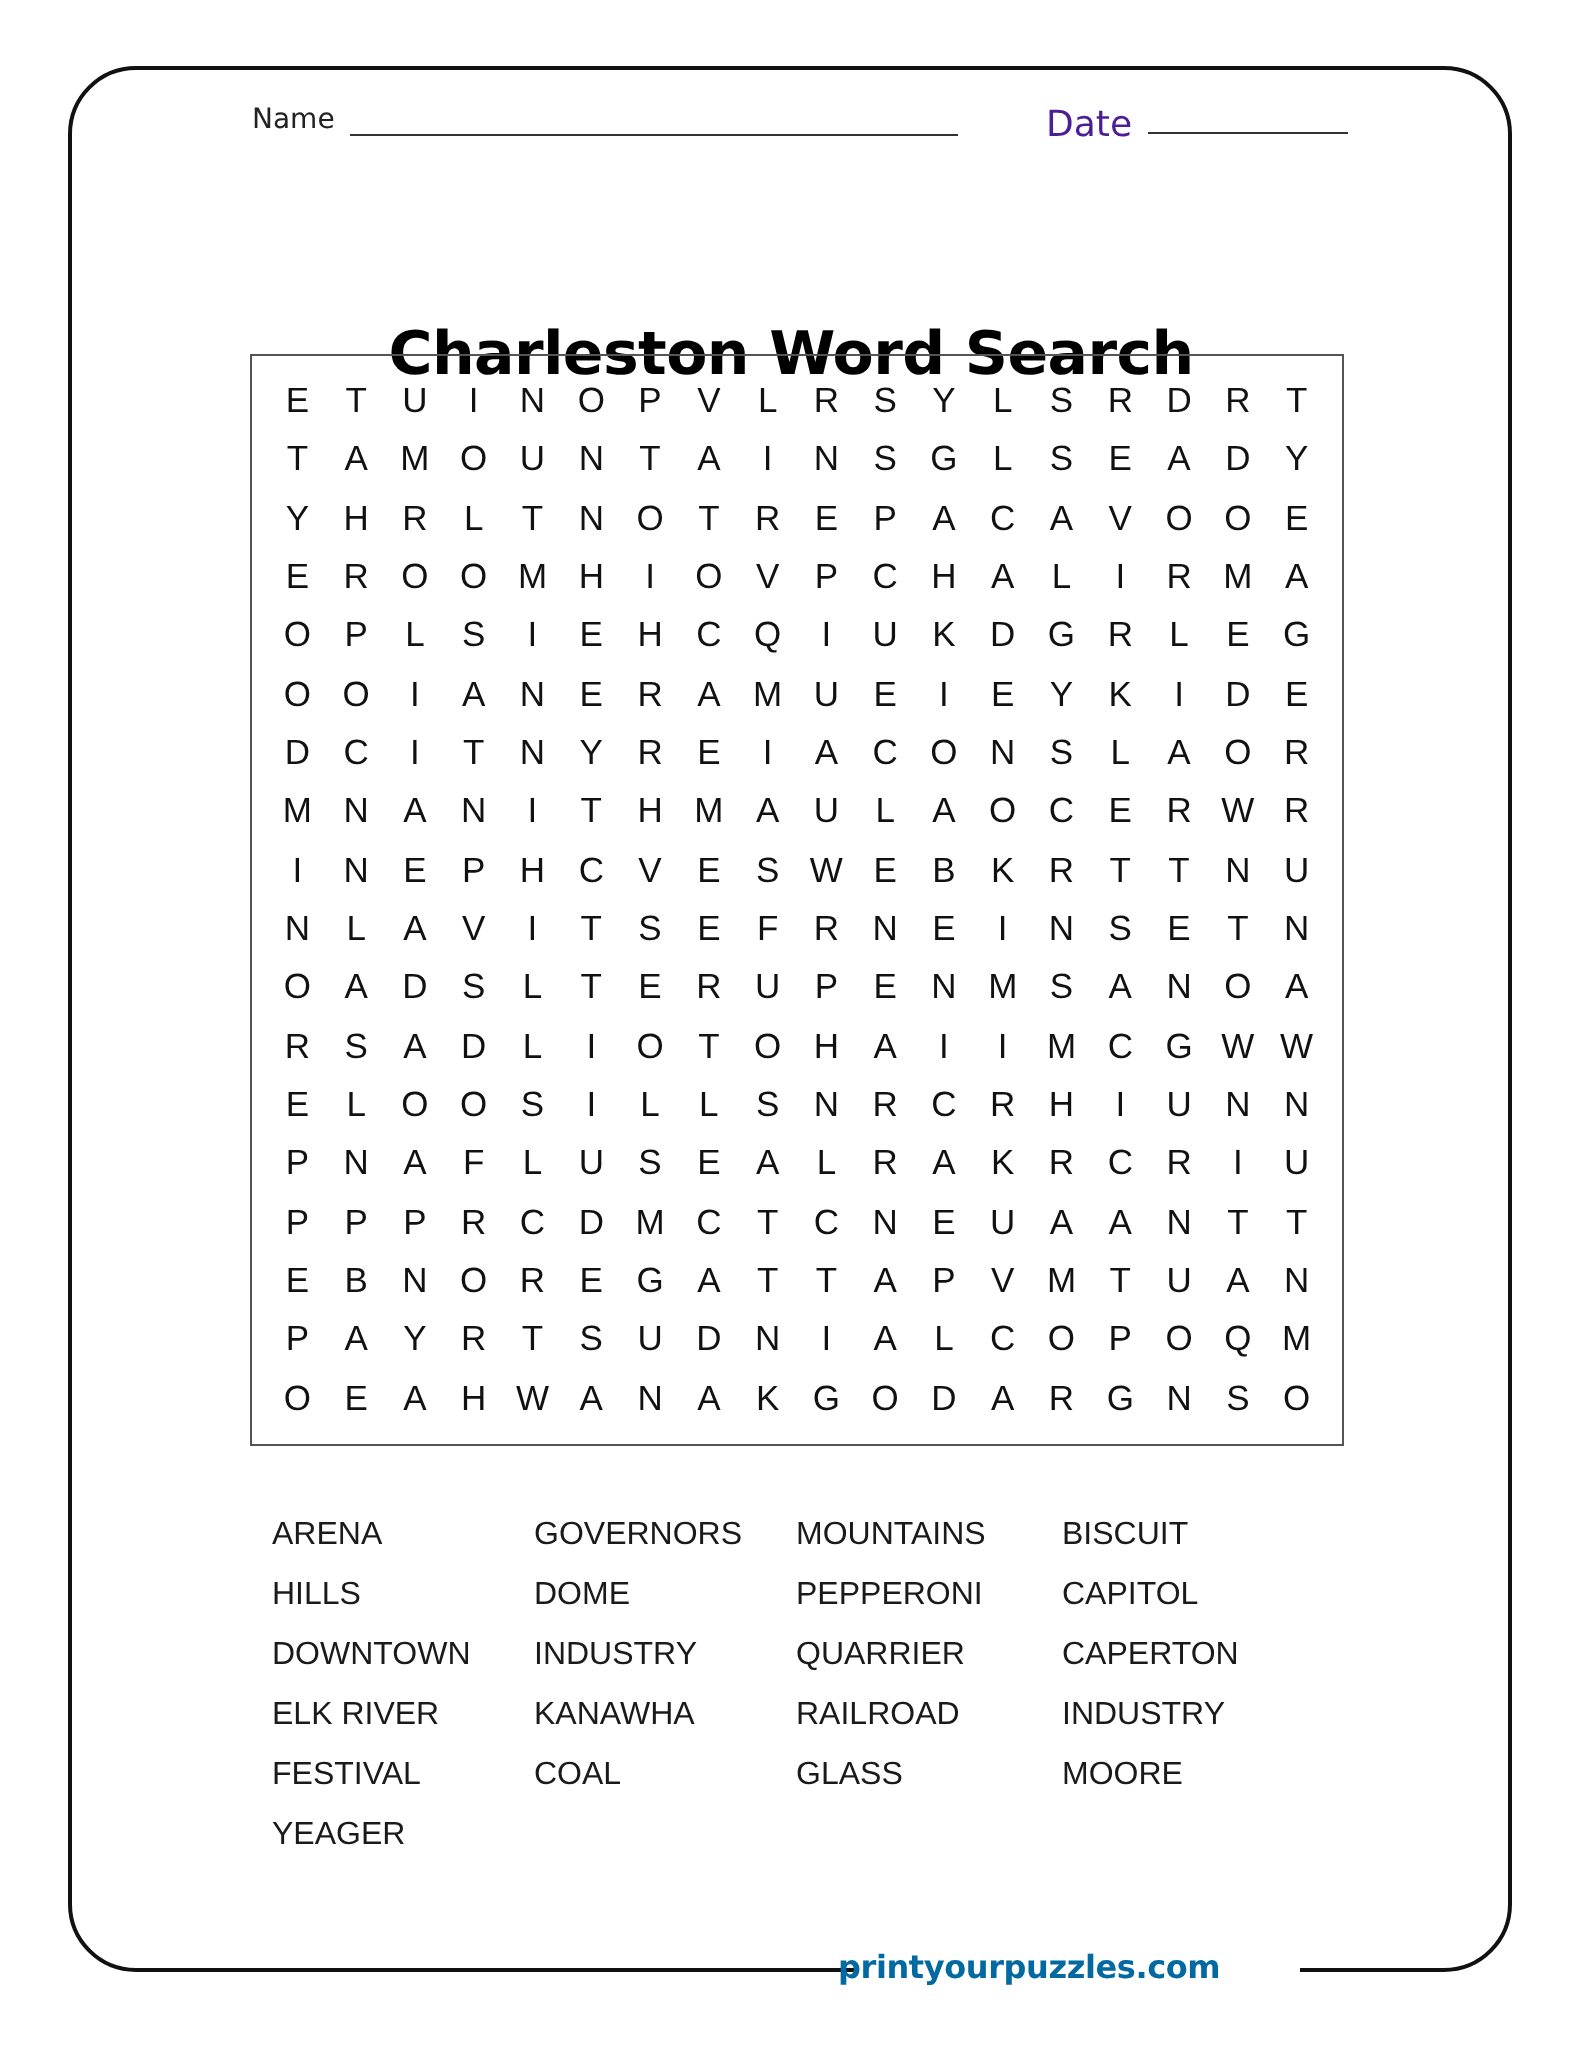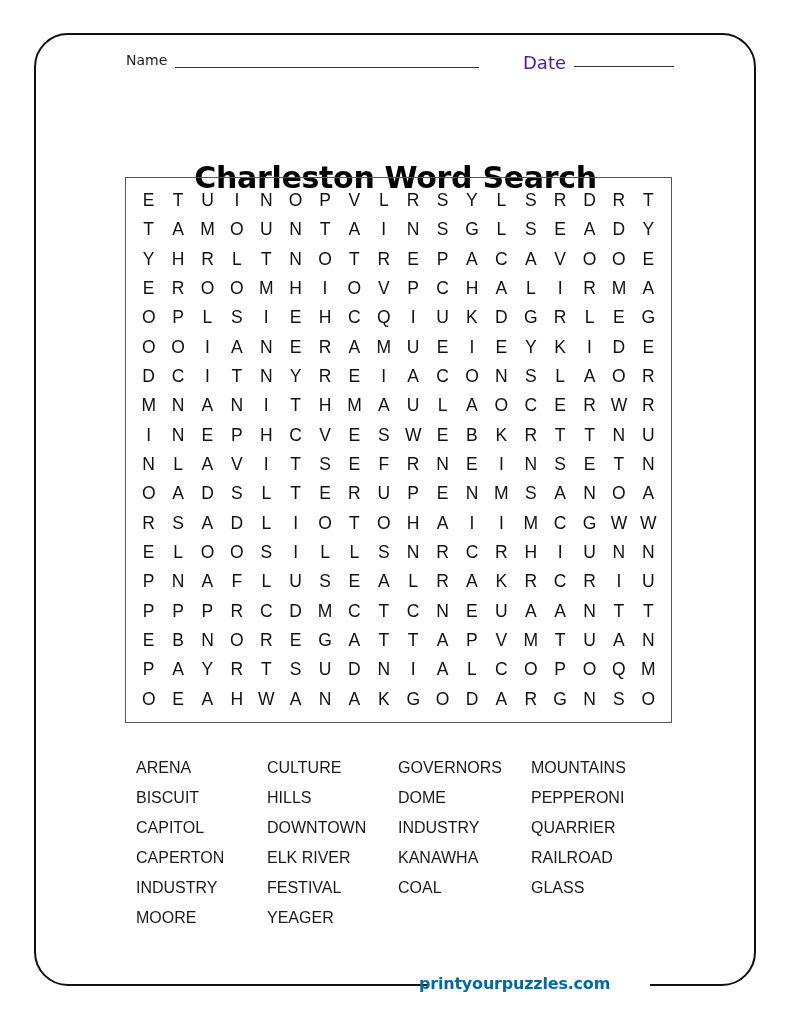--- a/index.html
+++ b/index.html
@@ -364,21 +364,20 @@
       <div class="cell">R</div>
       <div class="cell">G</div>
       <div class="cell">N</div>
       <div class="cell">S</div>
       <div class="cell">O</div>
     </div>
 </div>
 
 <div class="words" id="words">
     <div class="word">ARENA</div>
-    <div class="word">CULTURE</div>
     <div class="word">GOVERNORS</div>
     <div class="word">MOUNTAINS</div>
     <div class="word">BISCUIT</div>
     <div class="word">HILLS</div>
     <div class="word">DOME</div>
     <div class="word">PEPPERONI</div>
     <div class="word">CAPITOL</div>
     <div class="word">DOWNTOWN</div>
     <div class="word">INDUSTRY</div>
     <div class="word">QUARRIER</div>

